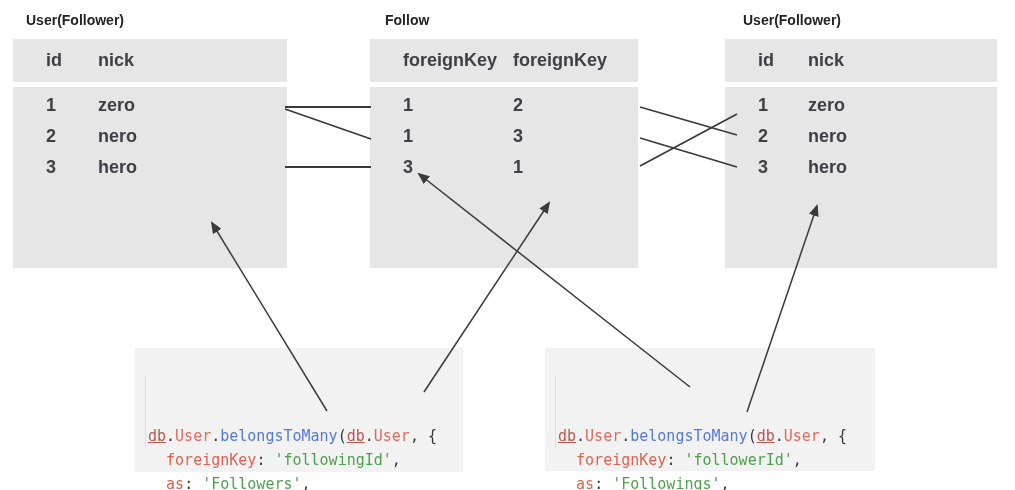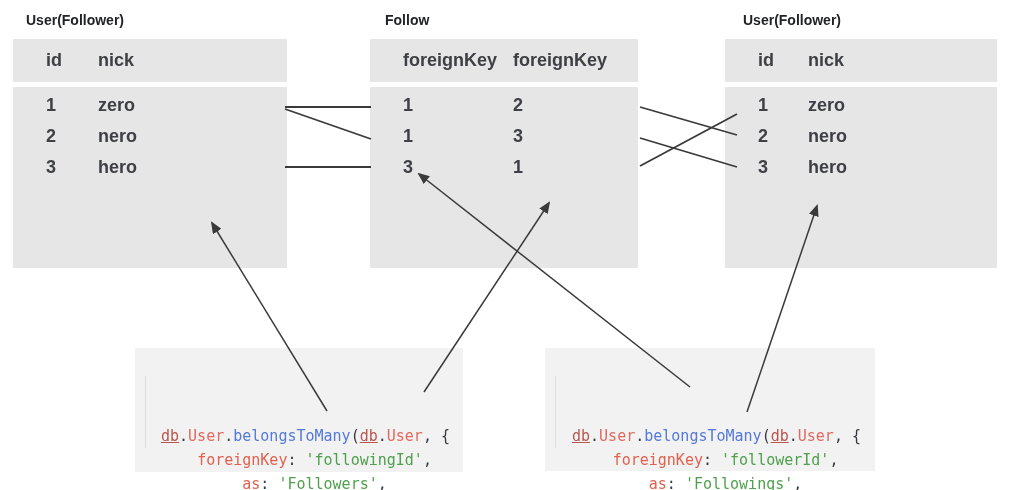--- a/index.html
+++ b/index.html
@@ -16,21 +16,21 @@
   .t0-pos{left:13px;width:274px;} .t1-pos{left:370px;width:268px;} .t2-pos{left:725px;width:272px;}
   .pad{padding-left:33px;box-sizing:border-box;font-weight:bold;}
   .t0-c0{width:52px;} .t1-c0{width:110px;} .t2-c0{width:50px;}
   
   .tbody{position:absolute;top:87px;height:181px;background:#e6e6e6;font-size:18px;
          color:#3f4045;padding-top:3px;box-sizing:border-box;}
   .trow{height:31px;line-height:31px;display:flex;}
   
   .code{position:absolute;background:#f2f2f2;font-family:"DejaVu Sans Mono", monospace;
         font-size:15px;line-height:24px;color:#383a42;white-space:pre;box-sizing:border-box;
-        padding:4px 0 0 13px;text-align:center;}
+        padding:4px 0 0 13px;}
   .code-left{left:135px;top:348px;width:328px;height:124px;}
   .code-right{left:545px;top:348px;width:330px;height:123px;}
   .indent-guide{position:absolute;left:10px;top:28px;width:1px;height:72px;background:#dedede;}
   .tok-db{text-decoration:underline;}
   
   #overlay{position:absolute;left:0;top:0;width:1015px;height:490px;pointer-events:none;}
 </style>
 </head>
 <body>
 

